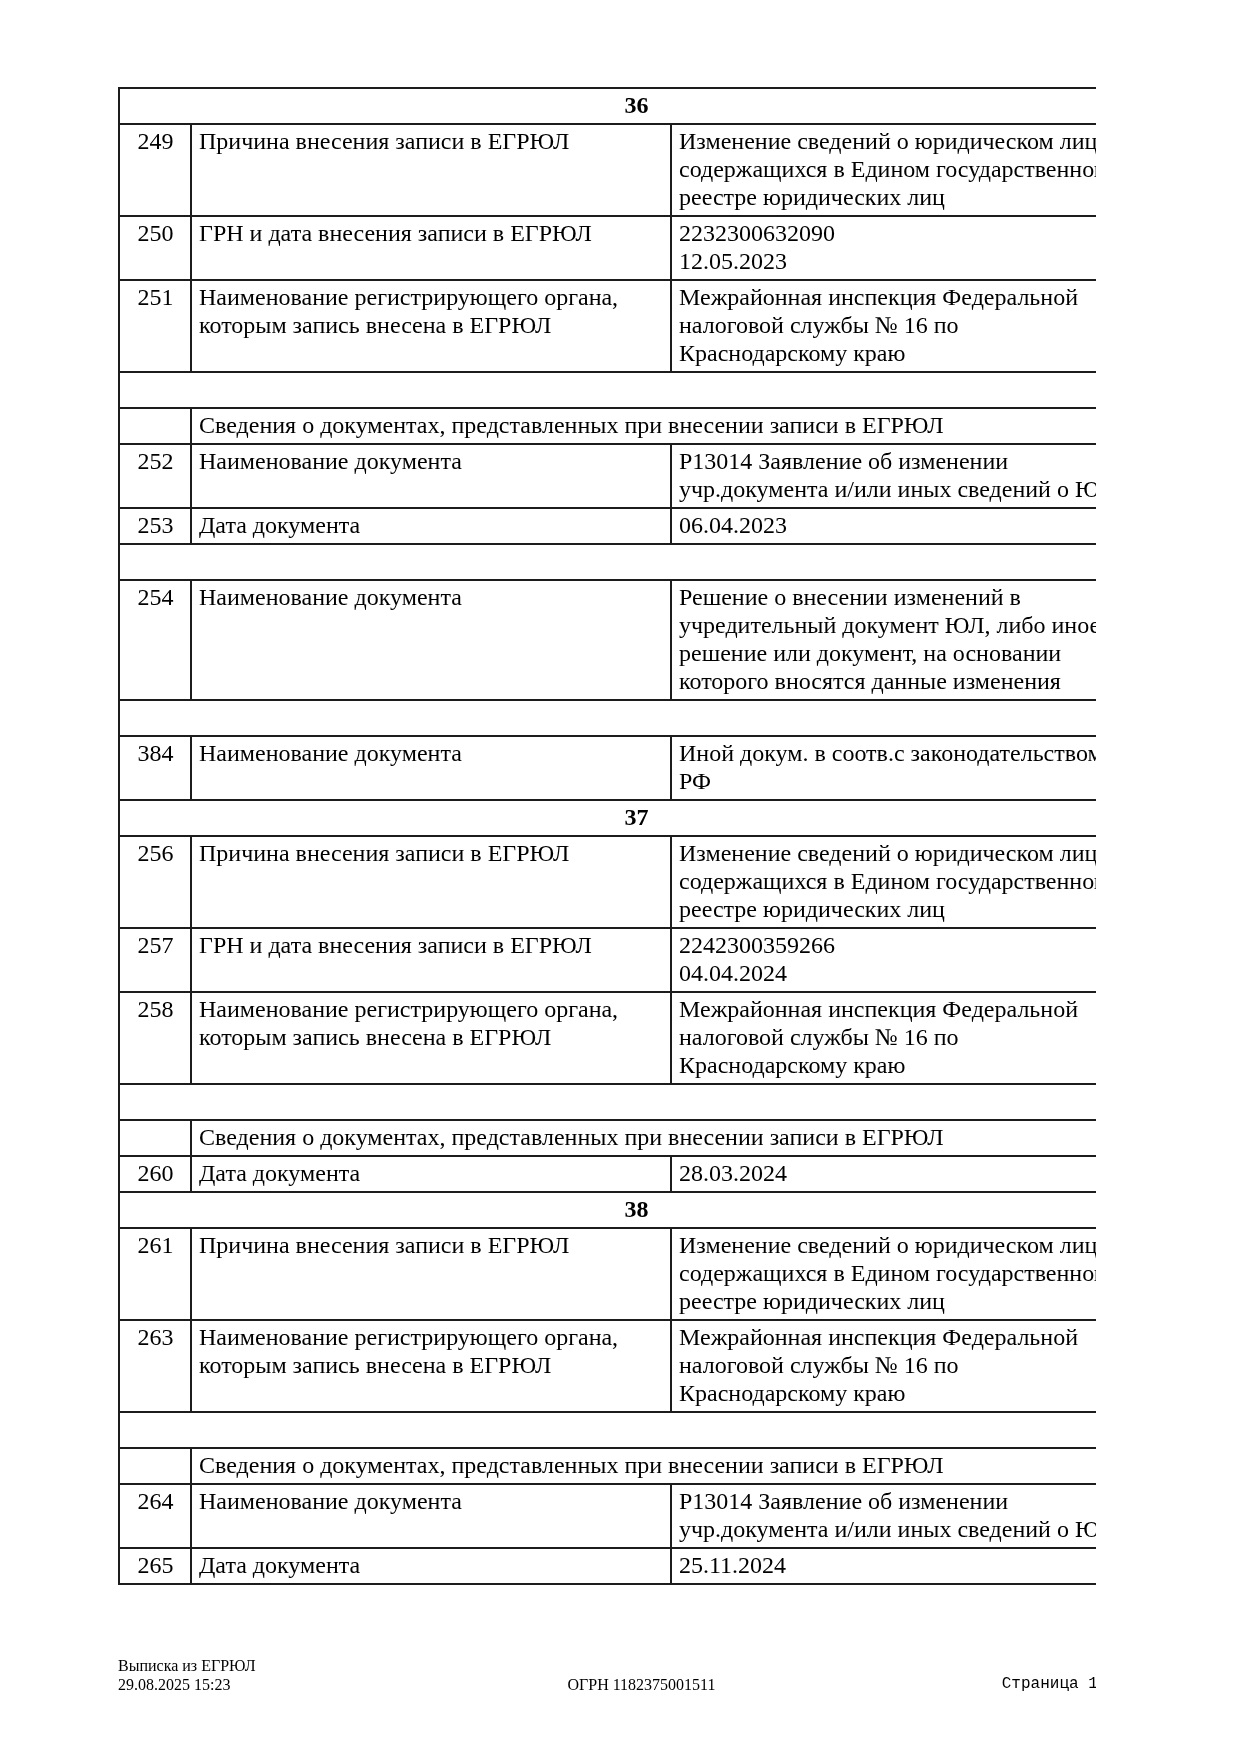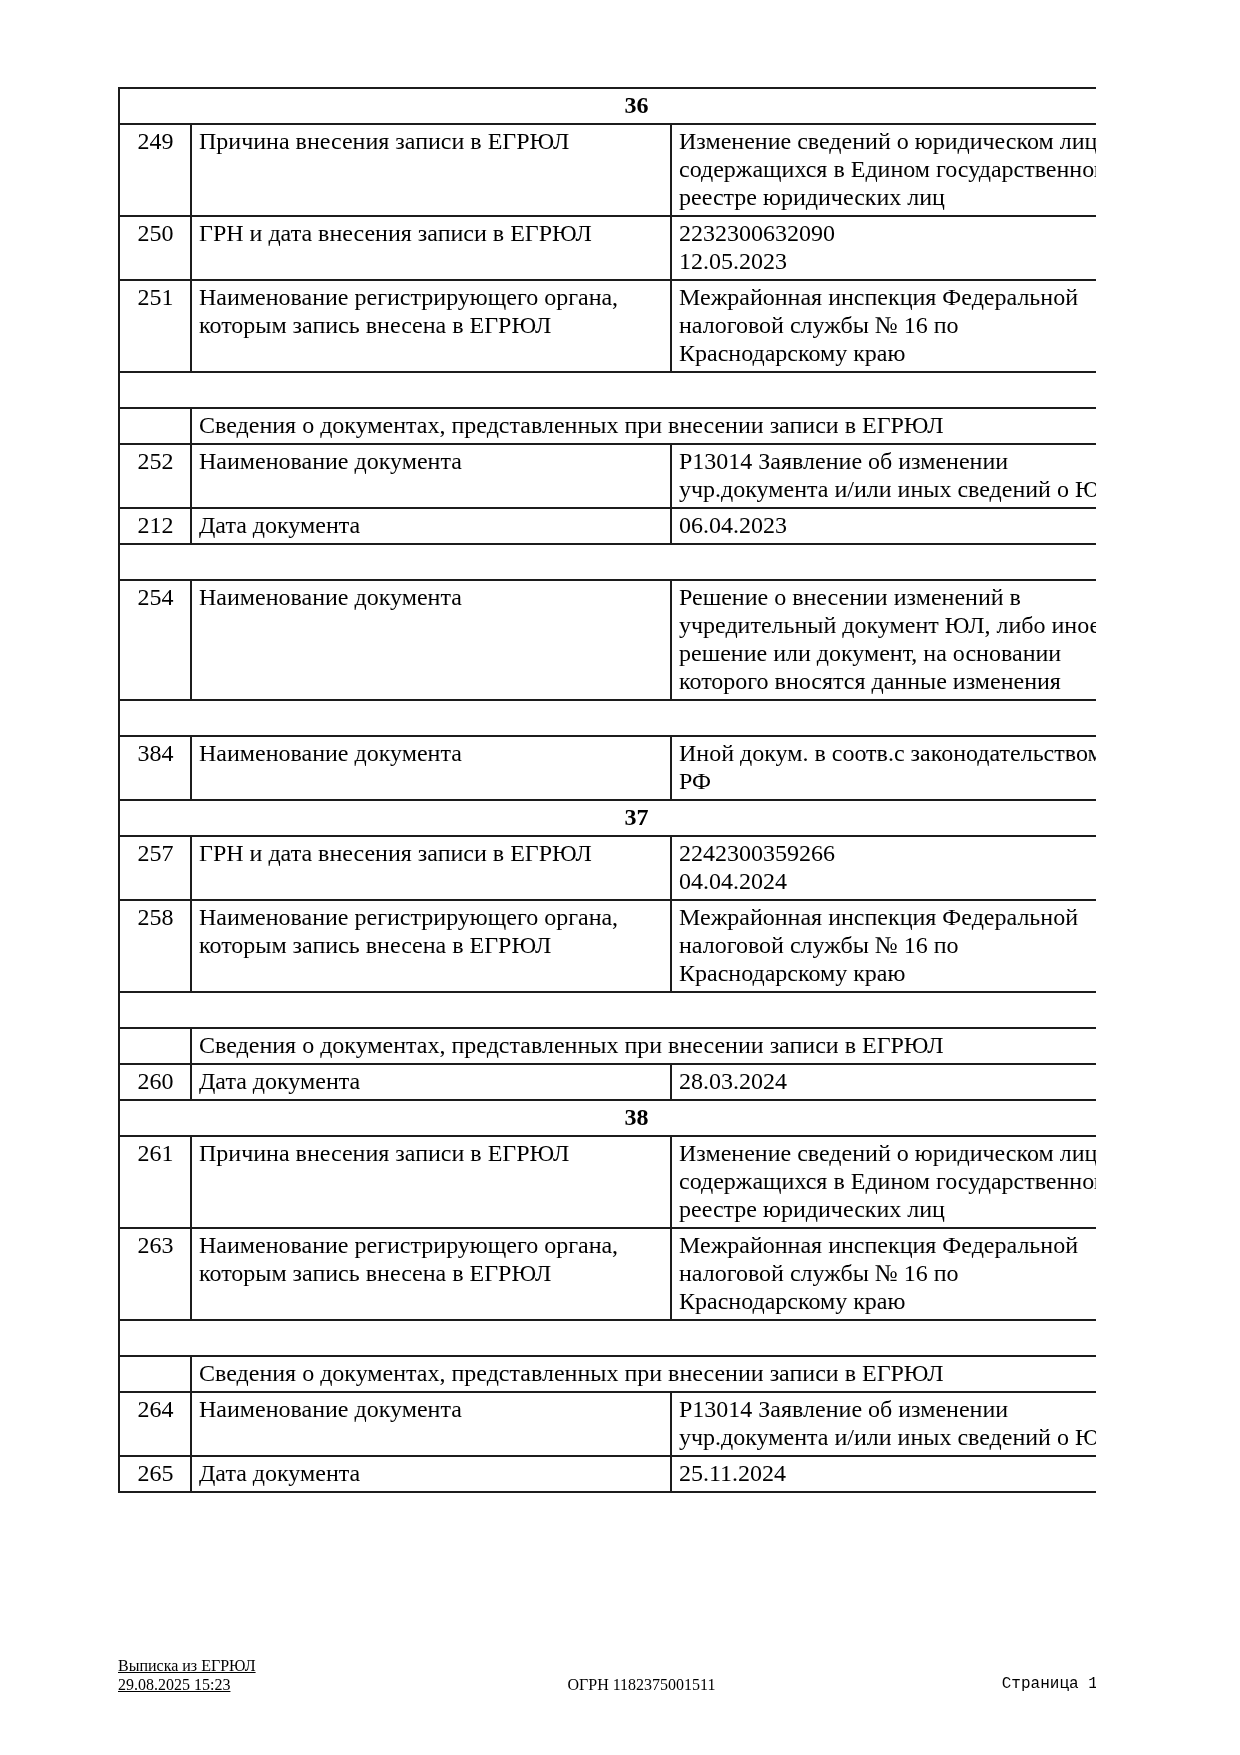--- a/index.html
+++ b/index.html
@@ -51,21 +51,21 @@
   .footer {
     position: absolute;
     left: 118px;
     top: 1656px;
     width: 1047px;
     height: 40px;
     font-size: 16px;
     line-height: 19px;
     color: #000000;
   }
-  .f-left  { position: absolute; left: 0; top: 0; text-decoration: underline; }
+  .f-left  { position: absolute; left: 0; top: 0; }
   .f-center{ position: absolute; left: 0; right: 0; top: 19px; text-align: center; }
   .f-right { position: absolute; right: 0; top: 19px; text-align: right; font-family: Liberation Mono, monospace; }
 </style>
 </head>
 <body>
 
 <div class="page">
 
   <table class="egrul">
     <colgroup>
@@ -105,21 +105,21 @@
           <td class="num"></td>
           <td class="subheader" colspan="2">Сведения о документах, представленных при внесении записи в ЕГРЮЛ</td>
         </tr>
         <tr>
           <td class="num">252</td>
           <td class="label">Наименование документа</td>
           <td class="value">Р13014 Заявление об изменении
 учр.документа и/или иных сведений о ЮЛ</td>
         </tr>
         <tr>
-          <td class="num">212</td>
+          <td class="num">253</td>
           <td class="label">Дата документа</td>
           <td class="value">06.04.2023</td>
         </tr>
         <tr>
           <td class="spacer" colspan="3"></td>
         </tr>
         <tr>
           <td class="num">254</td>
           <td class="label">Наименование документа</td>
           <td class="value">Решение о внесении изменений в
@@ -131,20 +131,27 @@
           <td class="spacer" colspan="3"></td>
         </tr>
         <tr>
           <td class="num">384</td>
           <td class="label">Наименование документа</td>
           <td class="value">Иной докум. в соотв.с законодательством
 РФ</td>
         </tr>
         <tr>
           <td class="section" colspan="3">37</td>
+        </tr>
+        <tr>
+          <td class="num">256</td>
+          <td class="label">Причина внесения записи в ЕГРЮЛ</td>
+          <td class="value">Изменение сведений о юридическом лице,
+содержащихся в Едином государственном
+реестре юридических лиц</td>
         </tr>
         <tr>
           <td class="num">257</td>
           <td class="label">ГРН и дата внесения записи в ЕГРЮЛ</td>
           <td class="value">2242300359266
 04.04.2024</td>
         </tr>
         <tr>
           <td class="num">258</td>
           <td class="label">Наименование регистрирующего органа,

